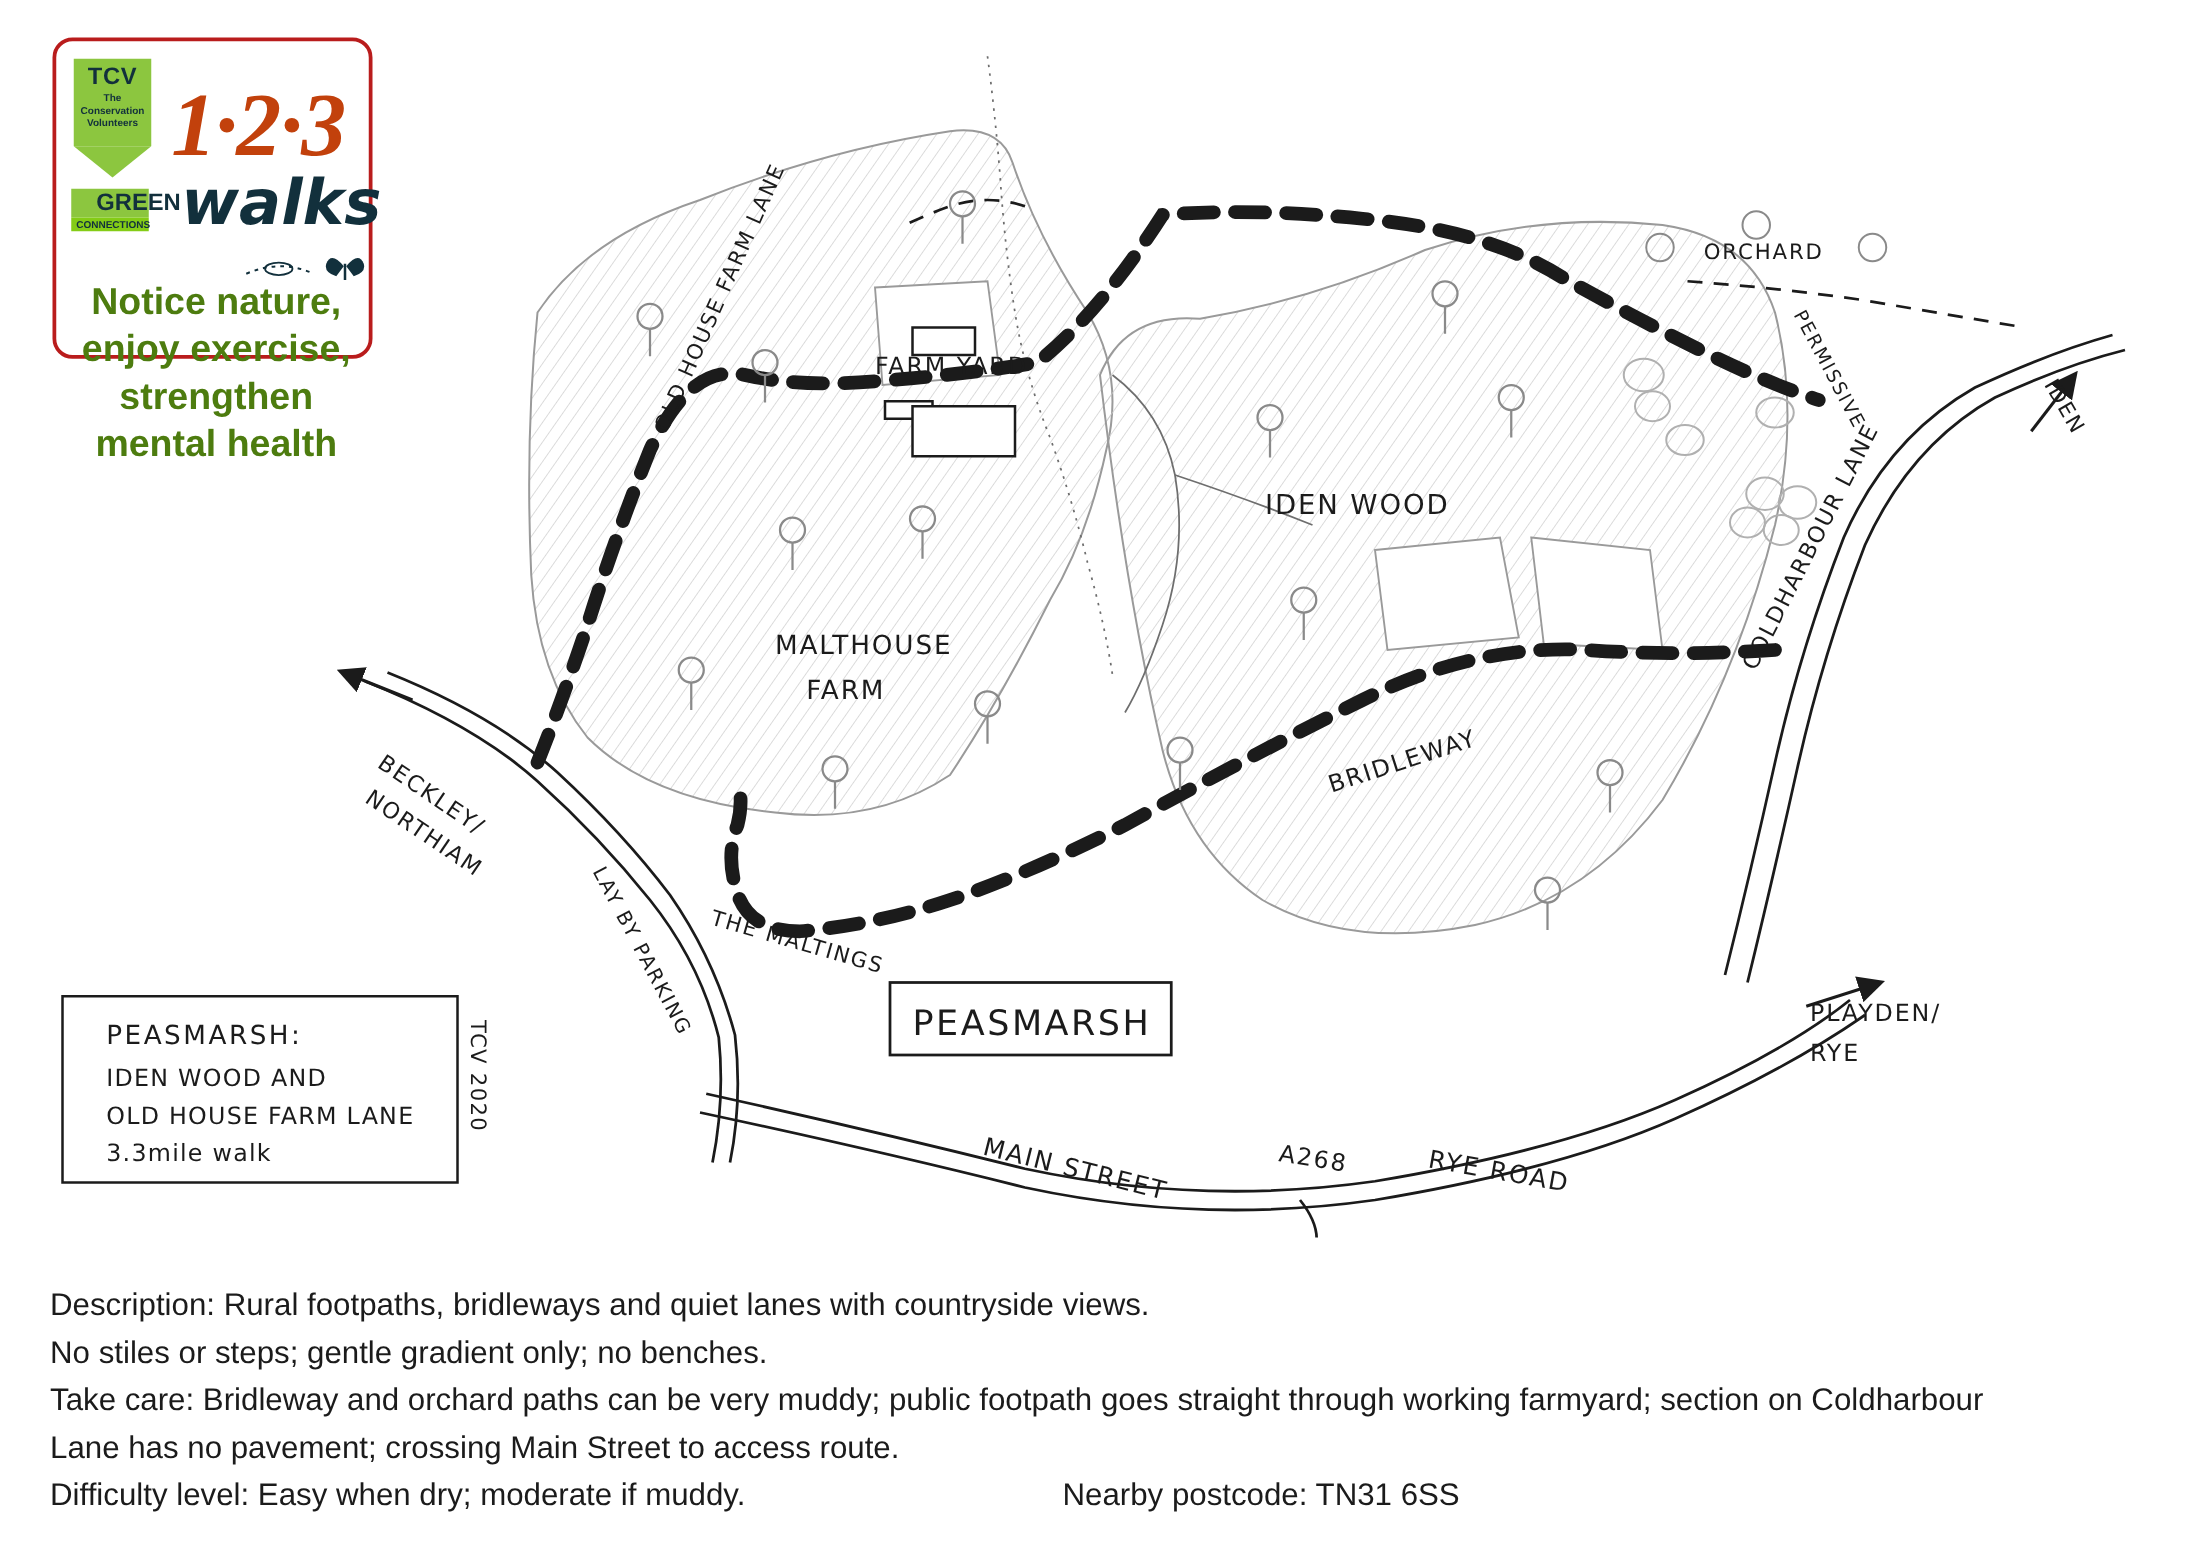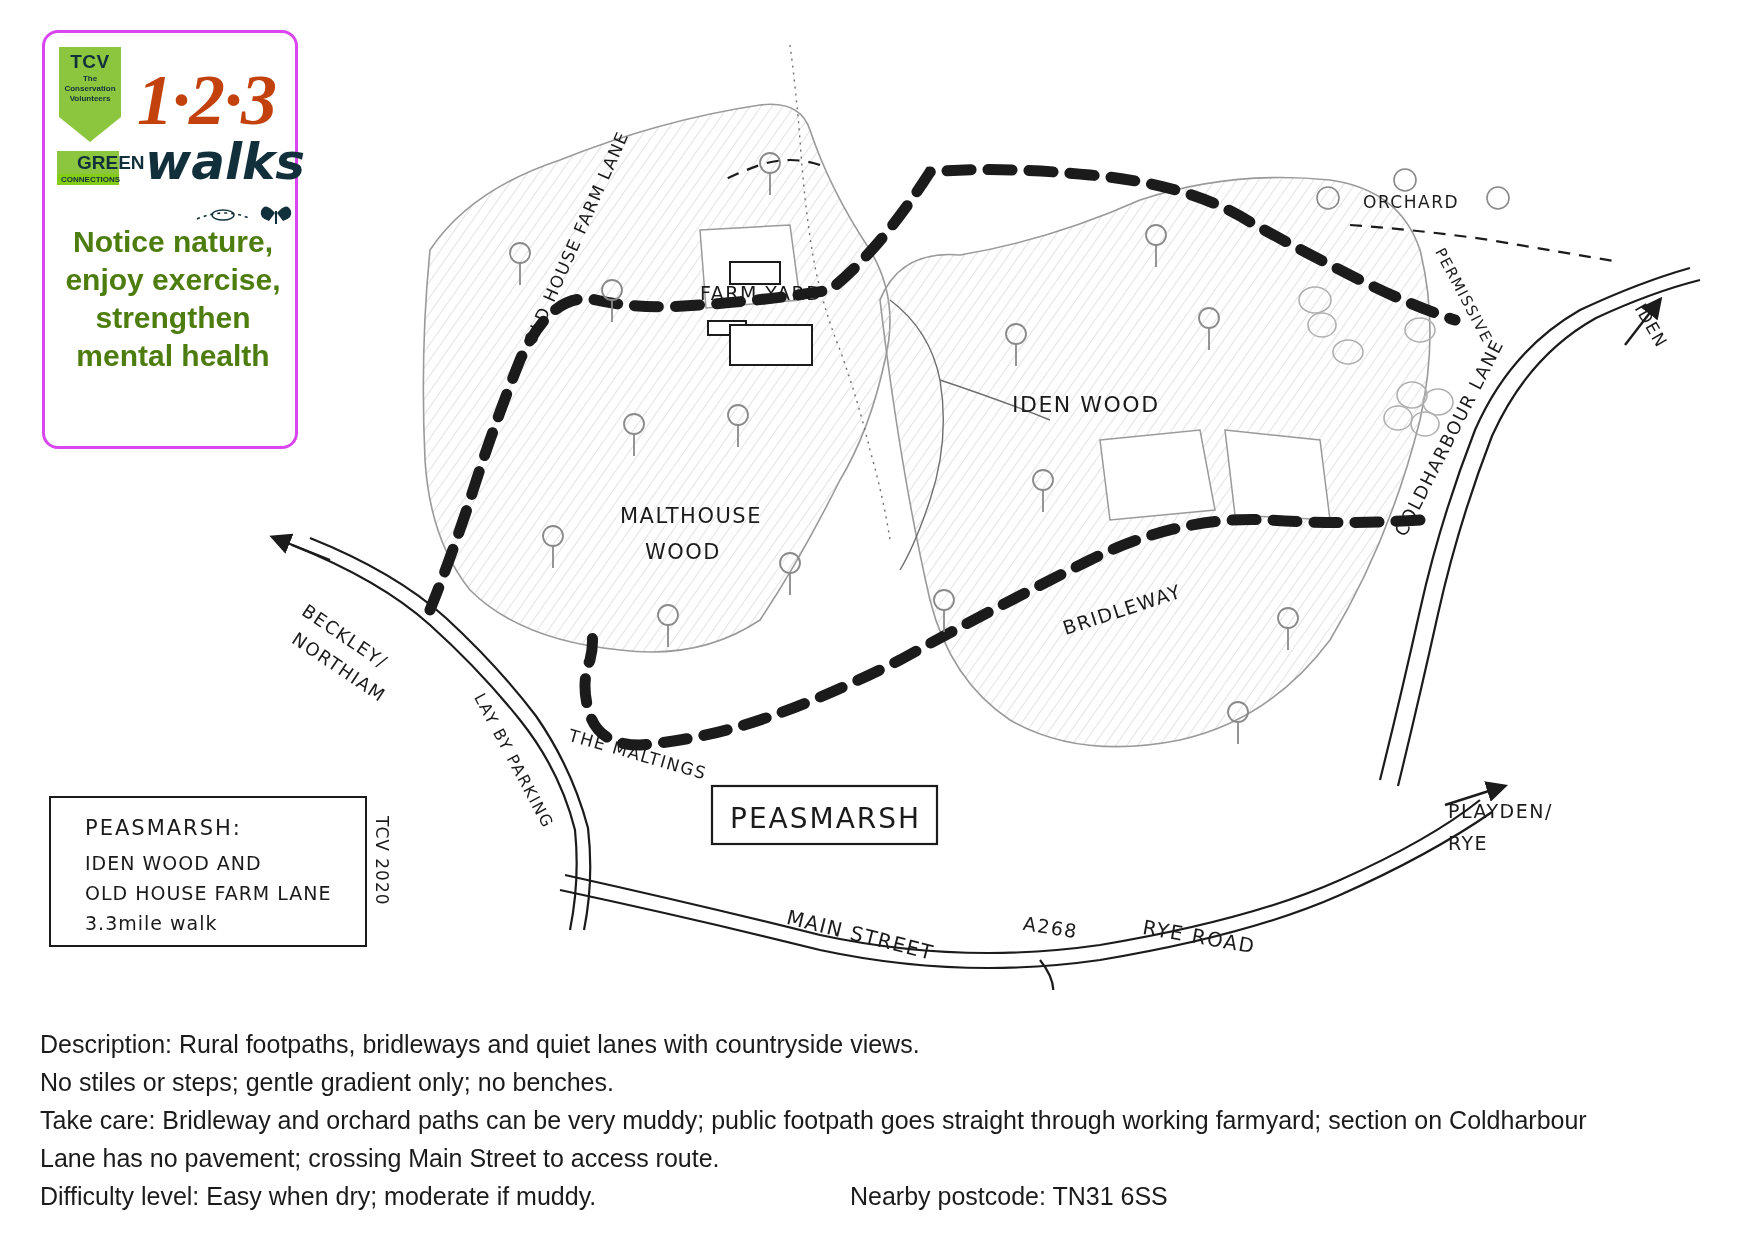--- a/index.html
+++ b/index.html
@@ -15,22 +15,22 @@
     color: #1b1b1b;
     overflow: hidden;
   }
 
   
   .logo-badge {
     position: absolute;
     left: 42px;
     top: 30px;
     width: 256px;
-    height: 419px;
-    border: 3px solid #d946ef;
+    height: 257px;
+    border: 3px solid #b91c1c;
     border-radius: 16px;
     background: #ffffff;
     box-sizing: border-box;
   }
   .tcv-shield {
     position: absolute;
     left: 14px;
     top: 14px;
     width: 62px;
     height: 95px;
@@ -394,21 +394,21 @@
 
   <g>
     <rect x="712" y="786" width="225" height="58" fill="#ffffff" stroke="#1b1b1b" stroke-width="2.2"></rect>
     <text id="place-label" x="730" y="828" font-family="DejaVu Sans, sans-serif" font-size="28" letter-spacing="2" fill="#1b1b1b">PEASMARSH</text>
   </g>
 </svg>
 
 <div id="map-labels">
     <div class="maplabel" style="left: 700px; top: 282px; font-size: 19px; transform: rotate(0deg); transform-origin: left top;">FARM YARD</div>
     <div class="maplabel" style="left: 620px; top: 504px; font-size: 21px; transform: rotate(0deg); transform-origin: left top;">MALTHOUSE</div>
-    <div class="maplabel" style="left: 645px; top: 540px; font-size: 21px; transform: rotate(0deg); transform-origin: left top;">WOOD</div>
+    <div class="maplabel" style="left: 645px; top: 540px; font-size: 21px; transform: rotate(0deg); transform-origin: left top;">FARM</div>
     <div class="maplabel" style="left: 1012px; top: 392px; font-size: 22px; transform: rotate(0deg); transform-origin: left top;">IDEN WOOD</div>
     <div class="maplabel" style="left: 1363px; top: 192px; font-size: 17px; transform: rotate(0deg); transform-origin: left top;">ORCHARD</div>
     <div class="maplabel" style="left: 1447px; top: 245px; font-size: 15px; transform: rotate(62deg); transform-origin: left top;">PERMISSIVE</div>
     <div class="maplabel" style="left: 1648px; top: 300px; font-size: 17px; transform: rotate(60deg); transform-origin: left top;">IDEN</div>
     <div class="maplabel" style="left: 1060px; top: 618px; font-size: 19px; transform: rotate(-18deg); transform-origin: left top;">BRIDLEWAY</div>
     <div class="maplabel" style="left: 1390px; top: 530px; font-size: 18px; transform: rotate(-63deg); transform-origin: left top;">COLDHARBOUR LANE</div>
     <div class="maplabel" style="left: 520px; top: 340px; font-size: 17px; transform: rotate(-66deg); transform-origin: left top;">OLD HOUSE FARM LANE</div>
     <div class="maplabel" style="left: 310px; top: 600px; font-size: 18px; transform: rotate(34deg); transform-origin: left top;">BECKLEY/</div>
     <div class="maplabel" style="left: 300px; top: 628px; font-size: 18px; transform: rotate(34deg); transform-origin: left top;">NORTHIAM</div>
     <div class="maplabel" style="left: 487px; top: 690px; font-size: 16px; transform: rotate(62deg); transform-origin: left top;">LAY BY PARKING</div>

